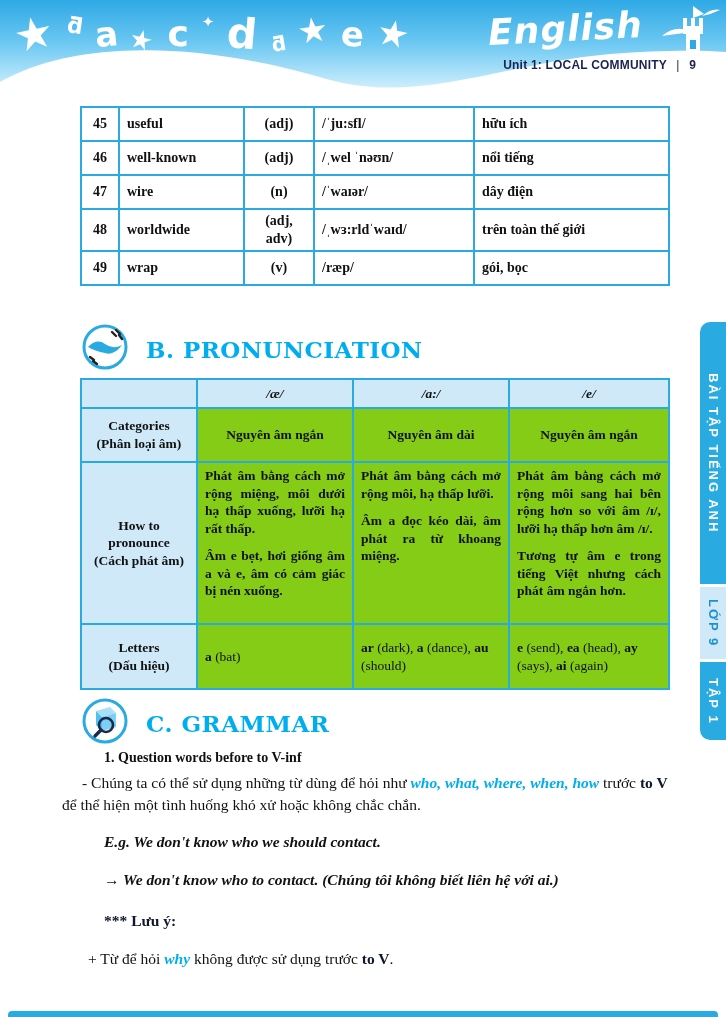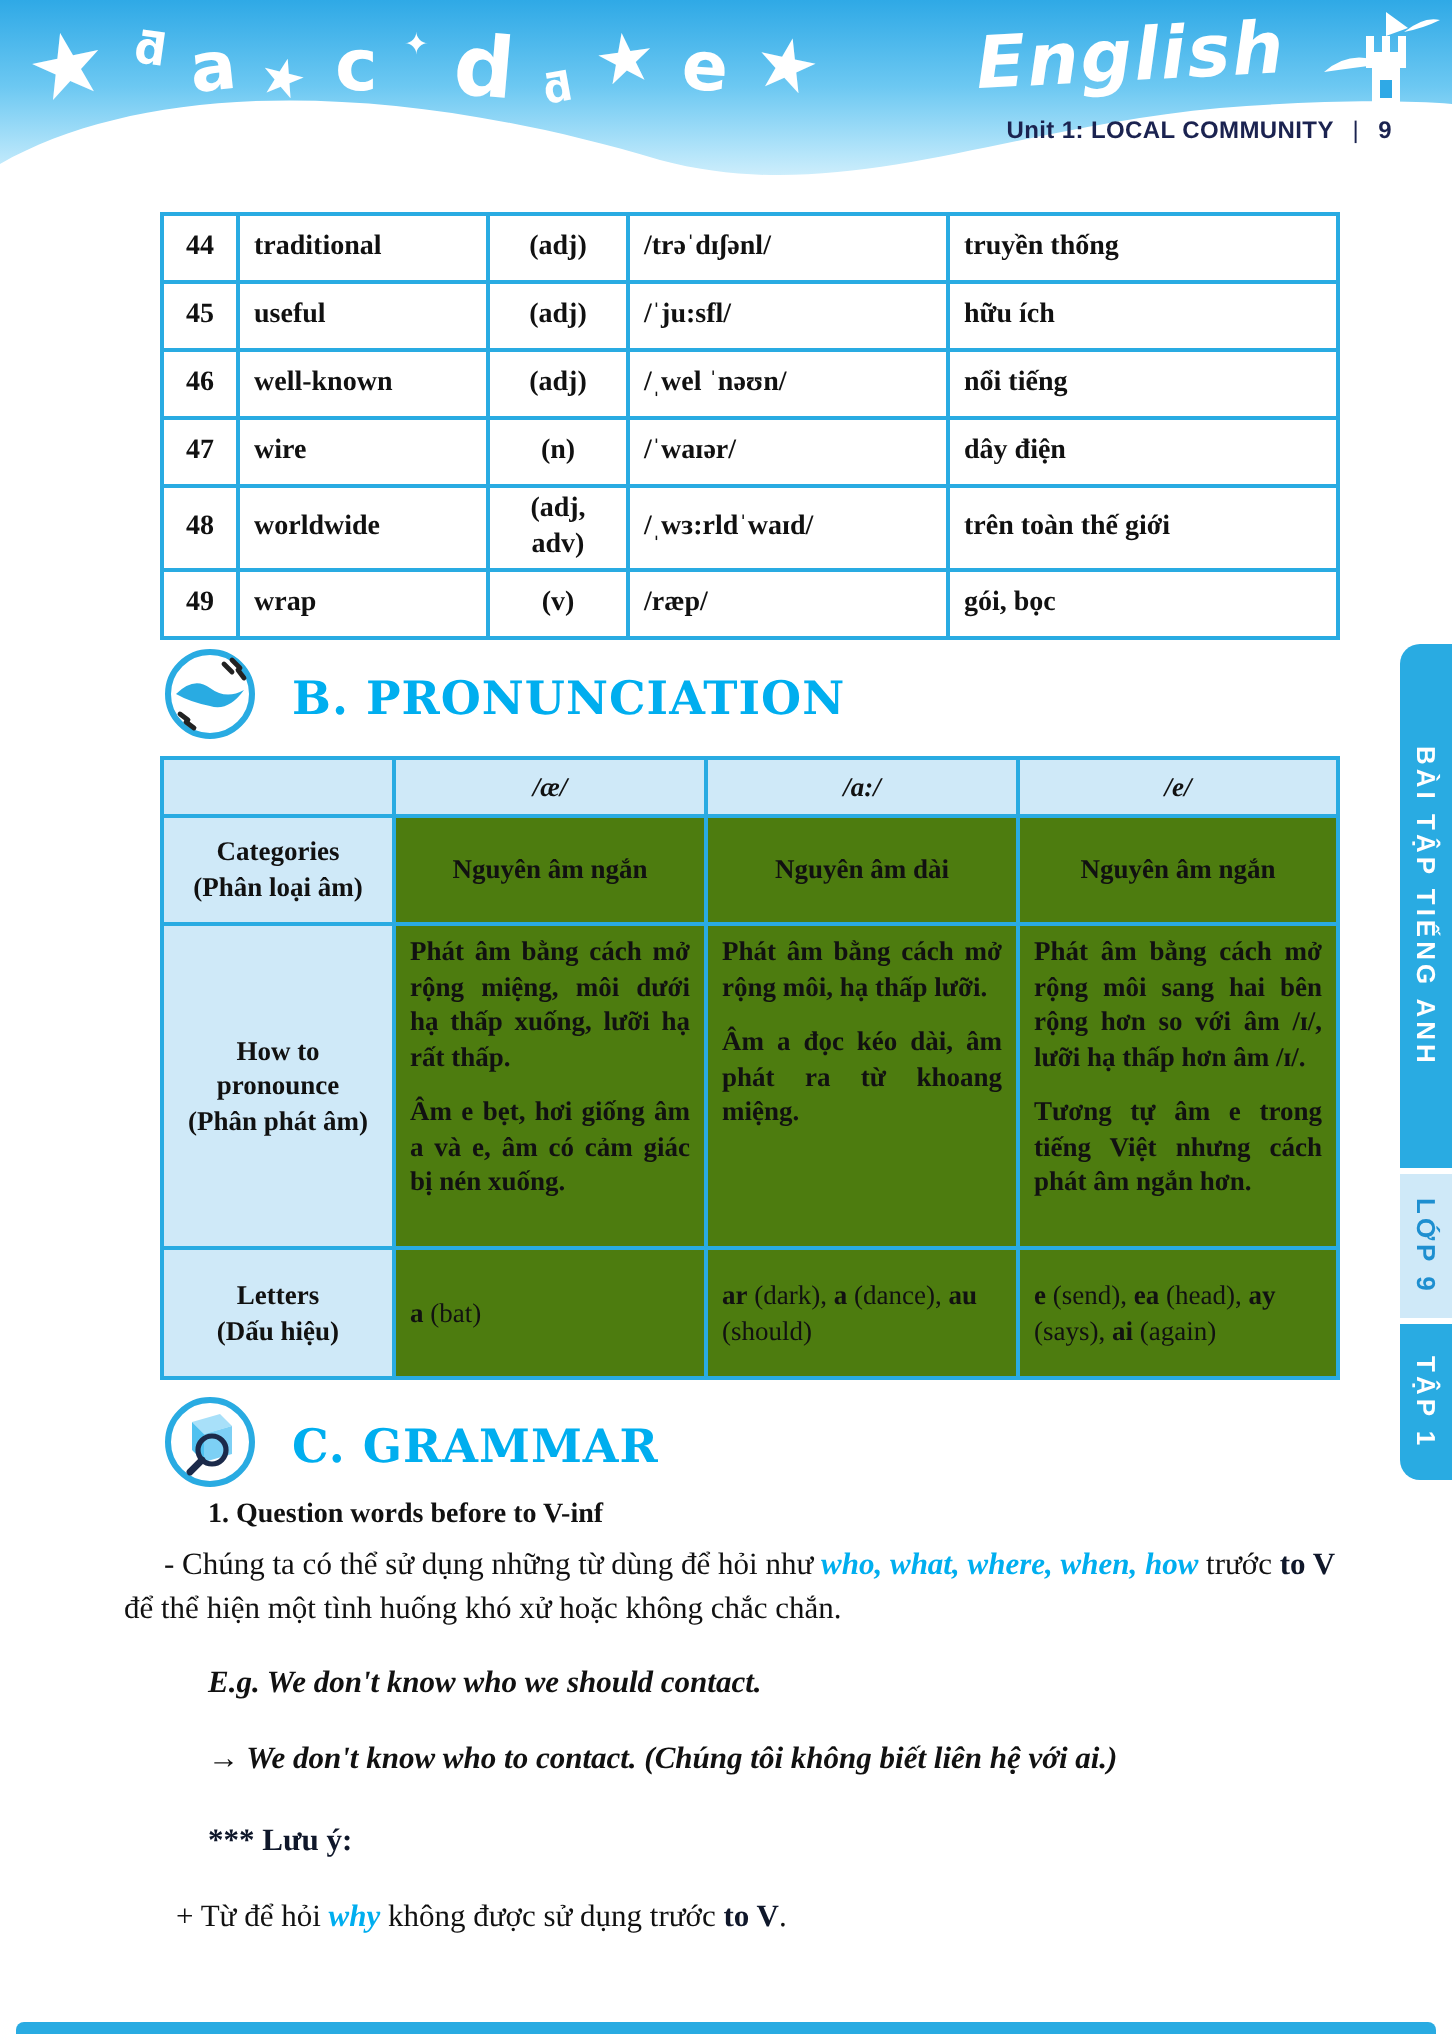--- a/index.html
+++ b/index.html
@@ -36,21 +36,21 @@
   td,th{border:2px solid #29abe2;padding:2px 7px;vertical-align:middle;
         font-size:14px;line-height:1.3;word-wrap:break-word;}
   .vocab{position:absolute;left:80px;top:106px;width:588px;background:#fff;}
   .vocab td{height:28px;font-weight:600;}
   .vocab .c-no,.vocab .c-pos{text-align:center;}
   .pron-tbl{position:absolute;left:80px;top:378px;width:588px;background:#eef7fd;}
   .pron-tbl td{font-size:13.5px;}
   .pron-tbl .hdr{background:#cfe9f8;text-align:center;font-weight:bold;font-style:italic;height:23px;}
   .pron-tbl .lbl{background:#cfe9f8;text-align:center;font-weight:bold;font-style:normal;}
   .pron-tbl .lbl .vi{font-weight:bold;}
-  .pron-tbl .cell{background:#4d7c0f;}
+  .pron-tbl .cell{background:#84cc16;}
   .row-cat .cell{text-align:center;height:48px;font-weight:600;}
   .row-how .cell{text-align:justify;vertical-align:top;height:156px;font-weight:600;}
   .row-how .cell p{margin:2px 0 10px 0;}
   .row-let .cell{height:59px;font-weight:normal;}
   .seg-b{font-weight:bold;}
 
   
   .sec-head{position:absolute;display:flex;align-items:center;gap:18px;}
   .sec-title{font-family:"DejaVu Serif",serif;font-weight:bold;font-size:23px;color:#00aeef;letter-spacing:.5px;}
 
@@ -129,27 +129,20 @@
   <table class="vocab">
     <colgroup>
         <col style="width:38px">
         <col style="width:125px">
         <col style="width:70px">
         <col style="width:160px">
         <col style="width:195px">
       </colgroup>
     <tbody id="vocab-body">
         <tr>
-          <td class="c-no">44</td>
-          <td class="c-word">traditional</td>
-          <td class="c-pos">(adj)</td>
-          <td class="c-ipa">/trəˈdɪʃənl/</td>
-          <td class="c-mean">truyền thống</td>
-        </tr>
-        <tr>
           <td class="c-no">45</td>
           <td class="c-word">useful</td>
           <td class="c-pos">(adj)</td>
           <td class="c-ipa">/ˈju:sfl/</td>
           <td class="c-mean">hữu ích</td>
         </tr>
         <tr>
           <td class="c-no">46</td>
           <td class="c-word">well-known</td>
           <td class="c-pos">(adj)</td>
@@ -216,21 +209,21 @@
           <div>Categories</div>
           <div class="vi">(Phân loại âm)</div>
         </td>
         <td class="cell cat">Nguyên âm ngắn</td>
         <td class="cell cat">Nguyên âm dài</td>
         <td class="cell cat">Nguyên âm ngắn</td>
       </tr>
       <tr class="row-how">
         <td class="lbl" style="vertical-align:middle;">
           <div>How to pronounce</div>
-          <div class="vi">(Phân phát âm)</div>
+          <div class="vi">(Cách phát âm)</div>
         </td>
         <td class="cell how">
             <p>Phát âm bằng cách mở rộng miệng, môi dưới hạ thấp xuống, lưỡi hạ rất thấp.</p>
             <p>Âm e bẹt, hơi giống âm a và e, âm có cảm giác bị nén xuống.</p>
           </td>
         <td class="cell how">
             <p>Phát âm bằng cách mở rộng môi, hạ thấp lưỡi.</p>
             <p>Âm a đọc kéo dài, âm phát ra từ khoang miệng.</p>
           </td>
         <td class="cell how">

